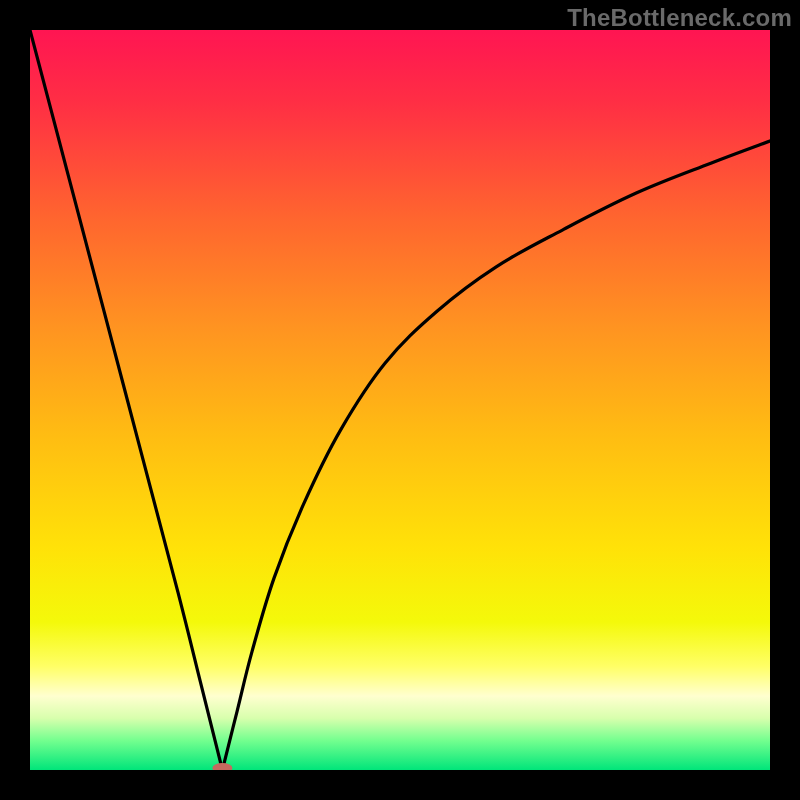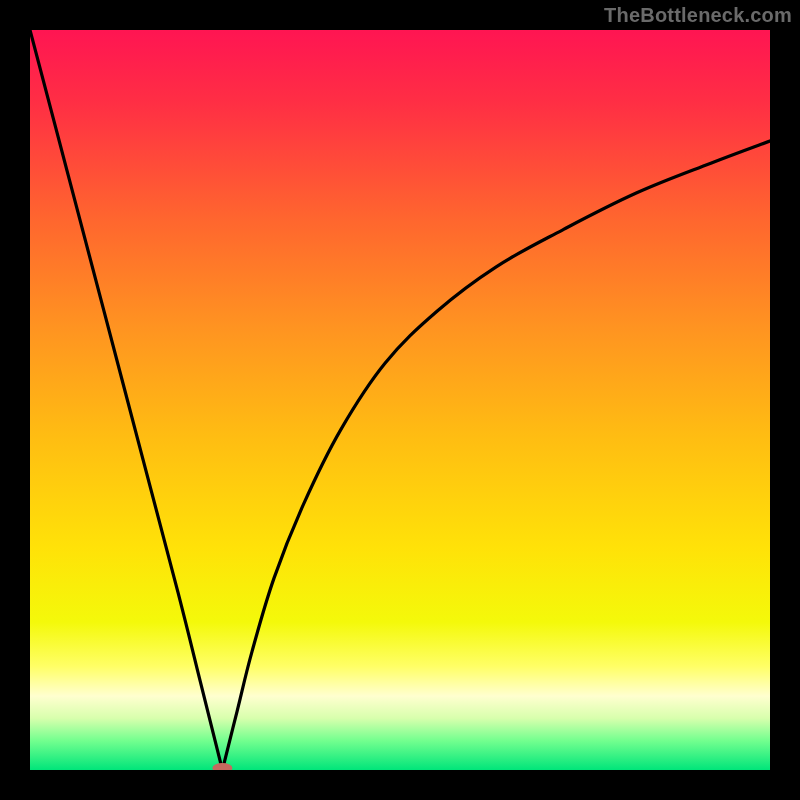--- a/index.html
+++ b/index.html
@@ -21,21 +21,21 @@
     position: absolute;
     left: 30px;
     top: 30px;
     width: 740px;
     height: 740px;
   }
   .watermark {
     position: absolute;
     top: 4px;
     right: 8px;
-    font-size: 20px;
+    font-size: 24px;
     font-weight: 600;
     color: #6a6a6a;
     letter-spacing: 0.2px;
     user-select: none;
   }
 </style>
 </head>
 <body>
 
 <div class="frame">

